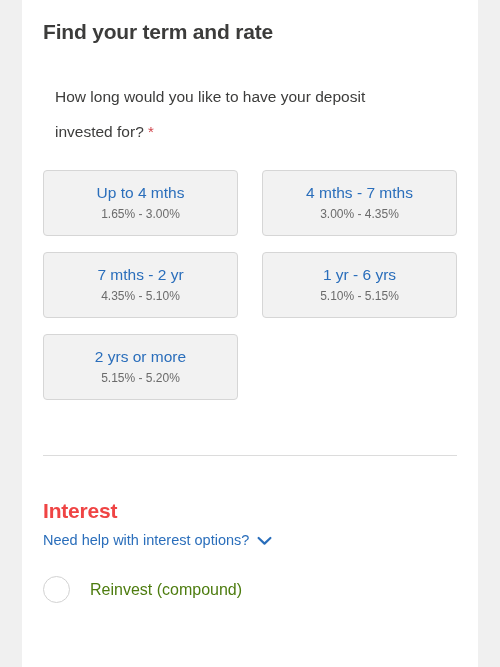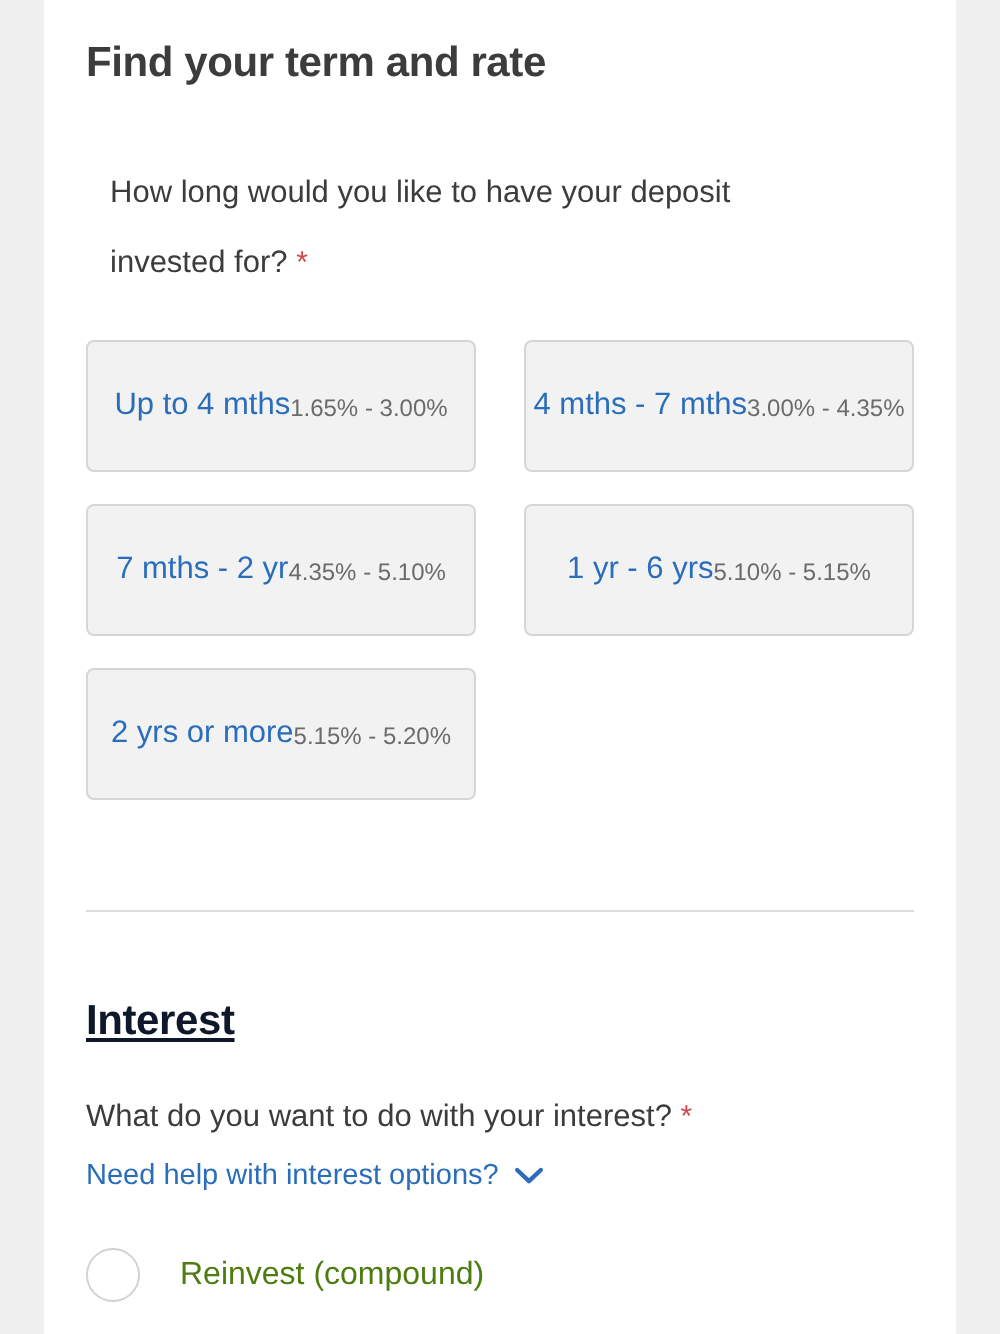--- a/index.html
+++ b/index.html
@@ -58,21 +58,21 @@
     width: 414px;
   }
   .option-card {
     width: 195px;
     height: 66px;
     box-sizing: border-box;
     background: #f2f2f2;
     border: 1px solid #d6d6d6;
     border-radius: 4px;
     display: flex;
-    flex-direction: row;
+    flex-direction: column;
     align-items: center;
     justify-content: center;
     cursor: pointer;
   }
   .option-term {
     font-size: 15.5px;
     color: #2a6ebb;
     line-height: 20px;
   }
   .option-rate {
@@ -82,25 +82,24 @@
     margin-top: 1px;
   }
   .divider {
     height: 1px;
     background: #dcdcdc;
     margin-top: 55px;
   }
   .interest-title {
     font-size: 21px;
     font-weight: bold;
-    color: #0f172a;
+    color: #ef4444;
     letter-spacing: -0.2px;
     margin: 0;
     padding-top: 43px;
-    text-decoration: underline;
   }
   .interest-question {
     font-size: 15.5px;
     color: #3c3c3b;
     line-height: 24px;
     margin: 0;
     padding-top: 24px;
   }
   .help-link-row {
     margin-top: 9px;
@@ -176,24 +175,20 @@
         <span class="option-term">2 yrs or more</span>
         <span class="option-rate">5.15% - 5.20%</span>
       </div>
 
     </div>
 
     <div class="divider"></div>
 
     <h2 class="interest-title">Interest</h2>
 
-    <p class="interest-question">
-      <span>What do you want to do with your interest?</span>
-      <span class="req-star">*</span>
-    </p>
 
     <div class="help-link-row">
       <span class="help-link-text">Need help with interest options?</span>
       <span class="chevron">
         <svg width="15" height="10" viewBox="0 0 15 10" aria-hidden="true">
           <path d="M1.6 2 L7.5 7.6 L13.4 2" fill="none" stroke="#2a6ebb" stroke-width="2.2" stroke-linecap="round" stroke-linejoin="round"></path>
         </svg>
       </span>
     </div>
 

